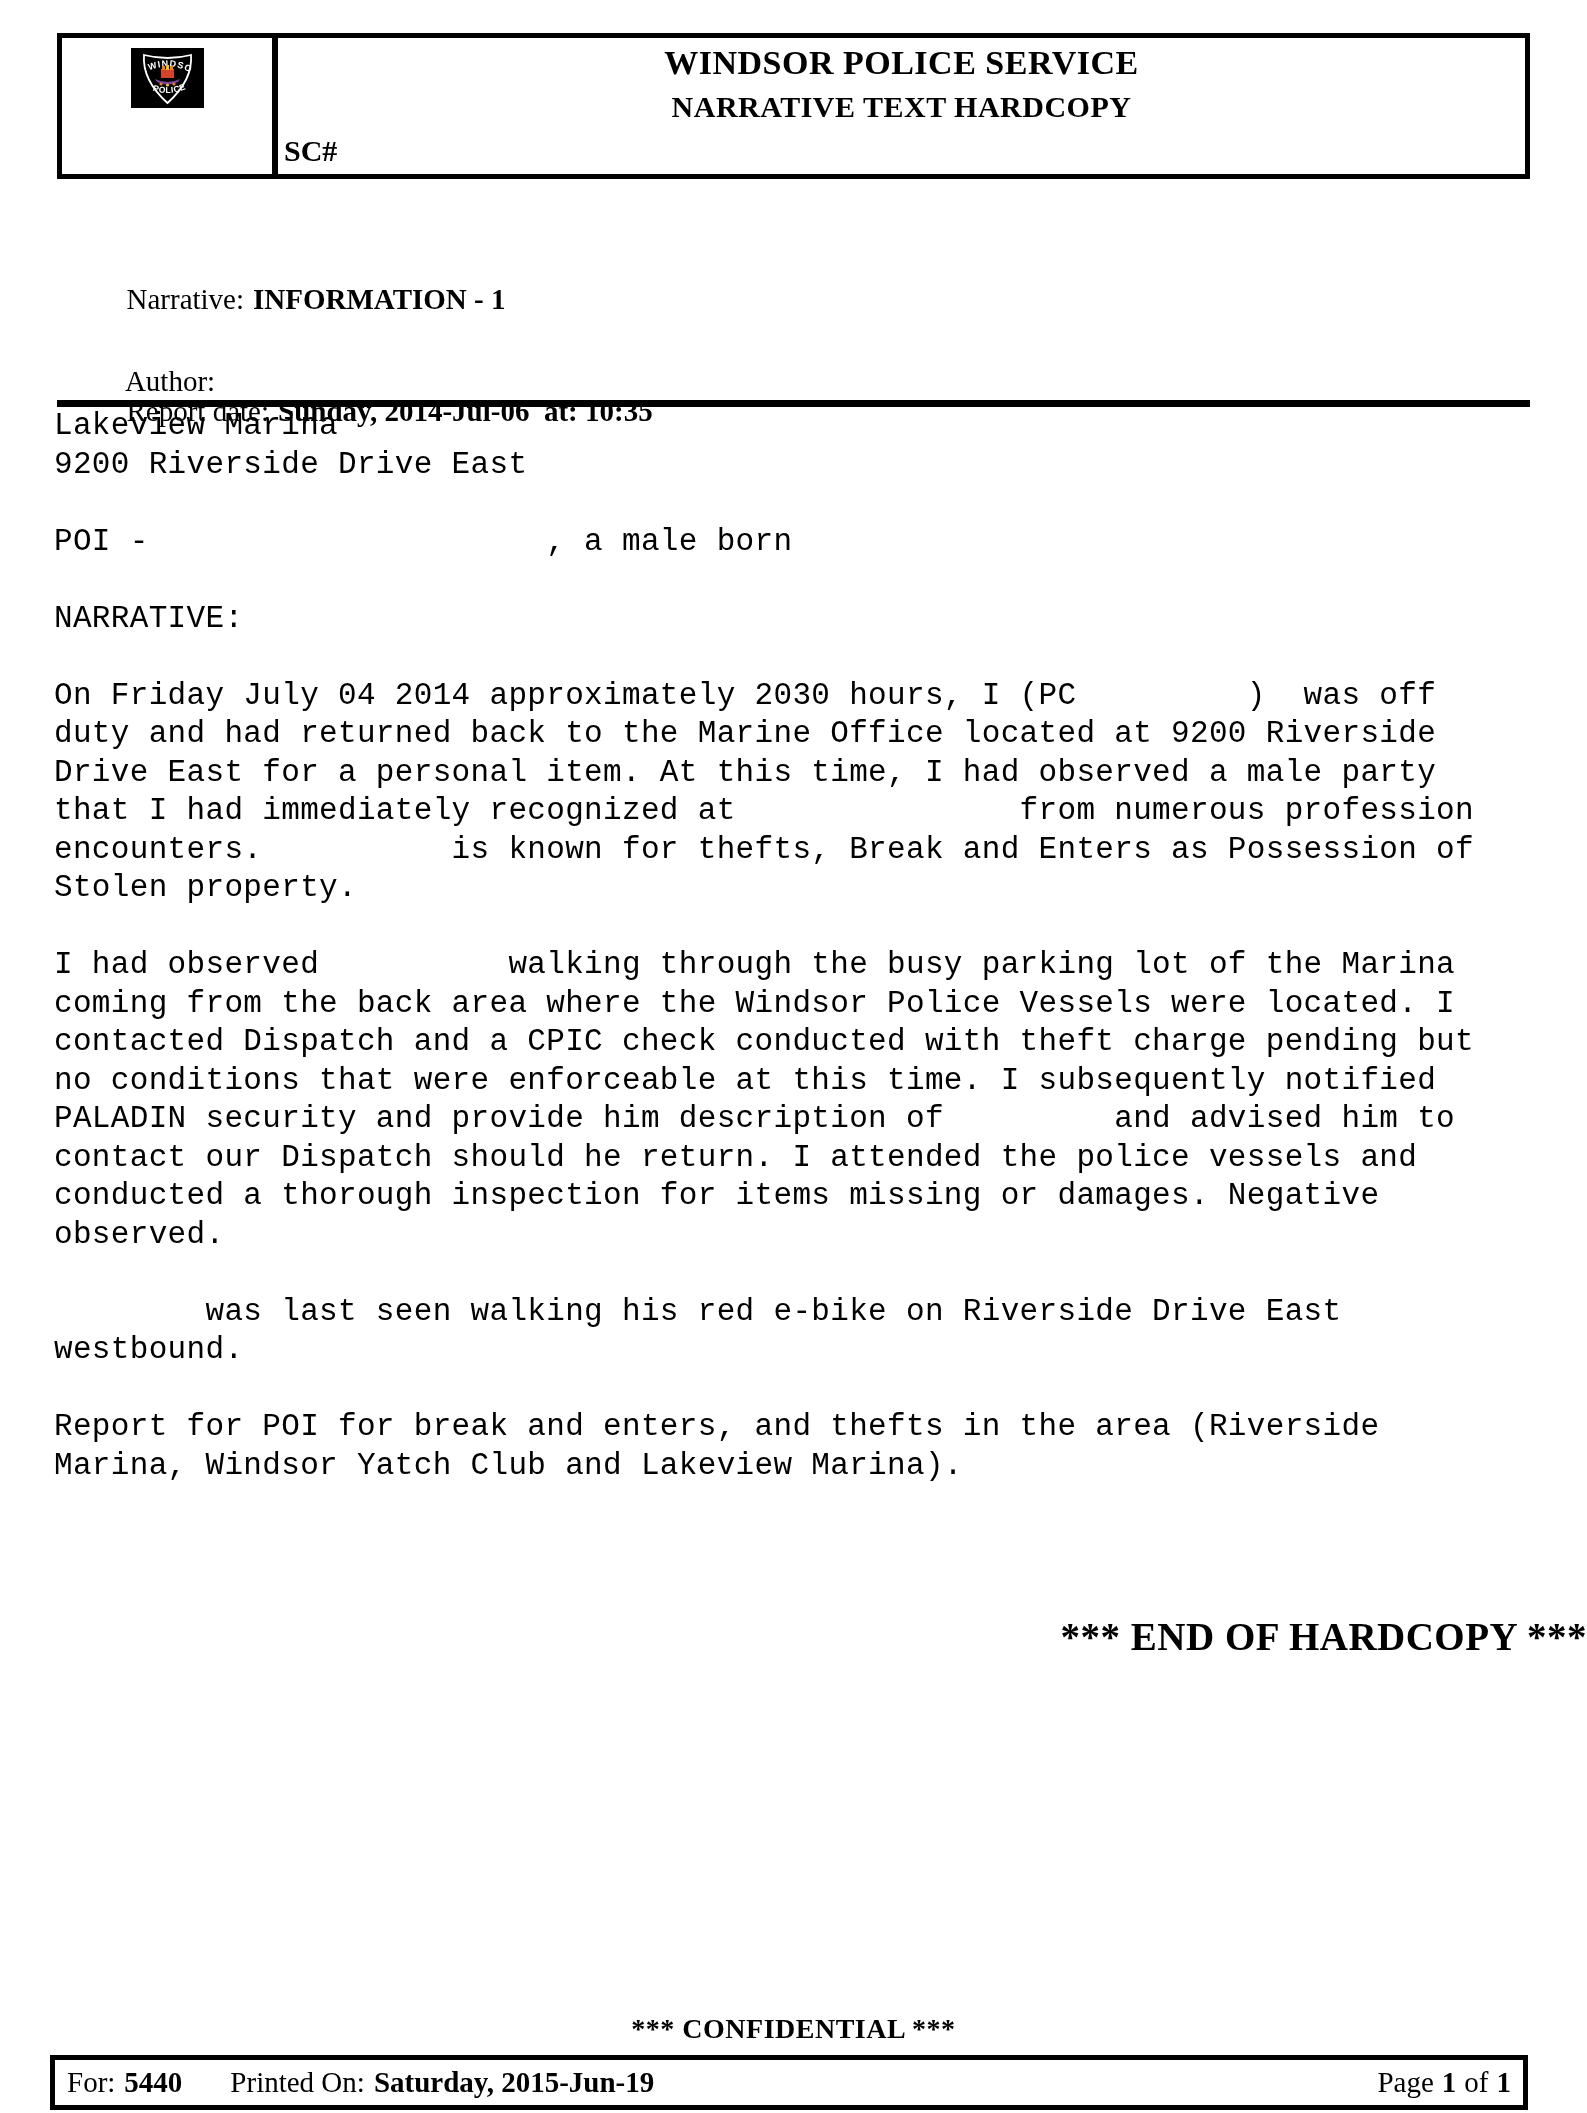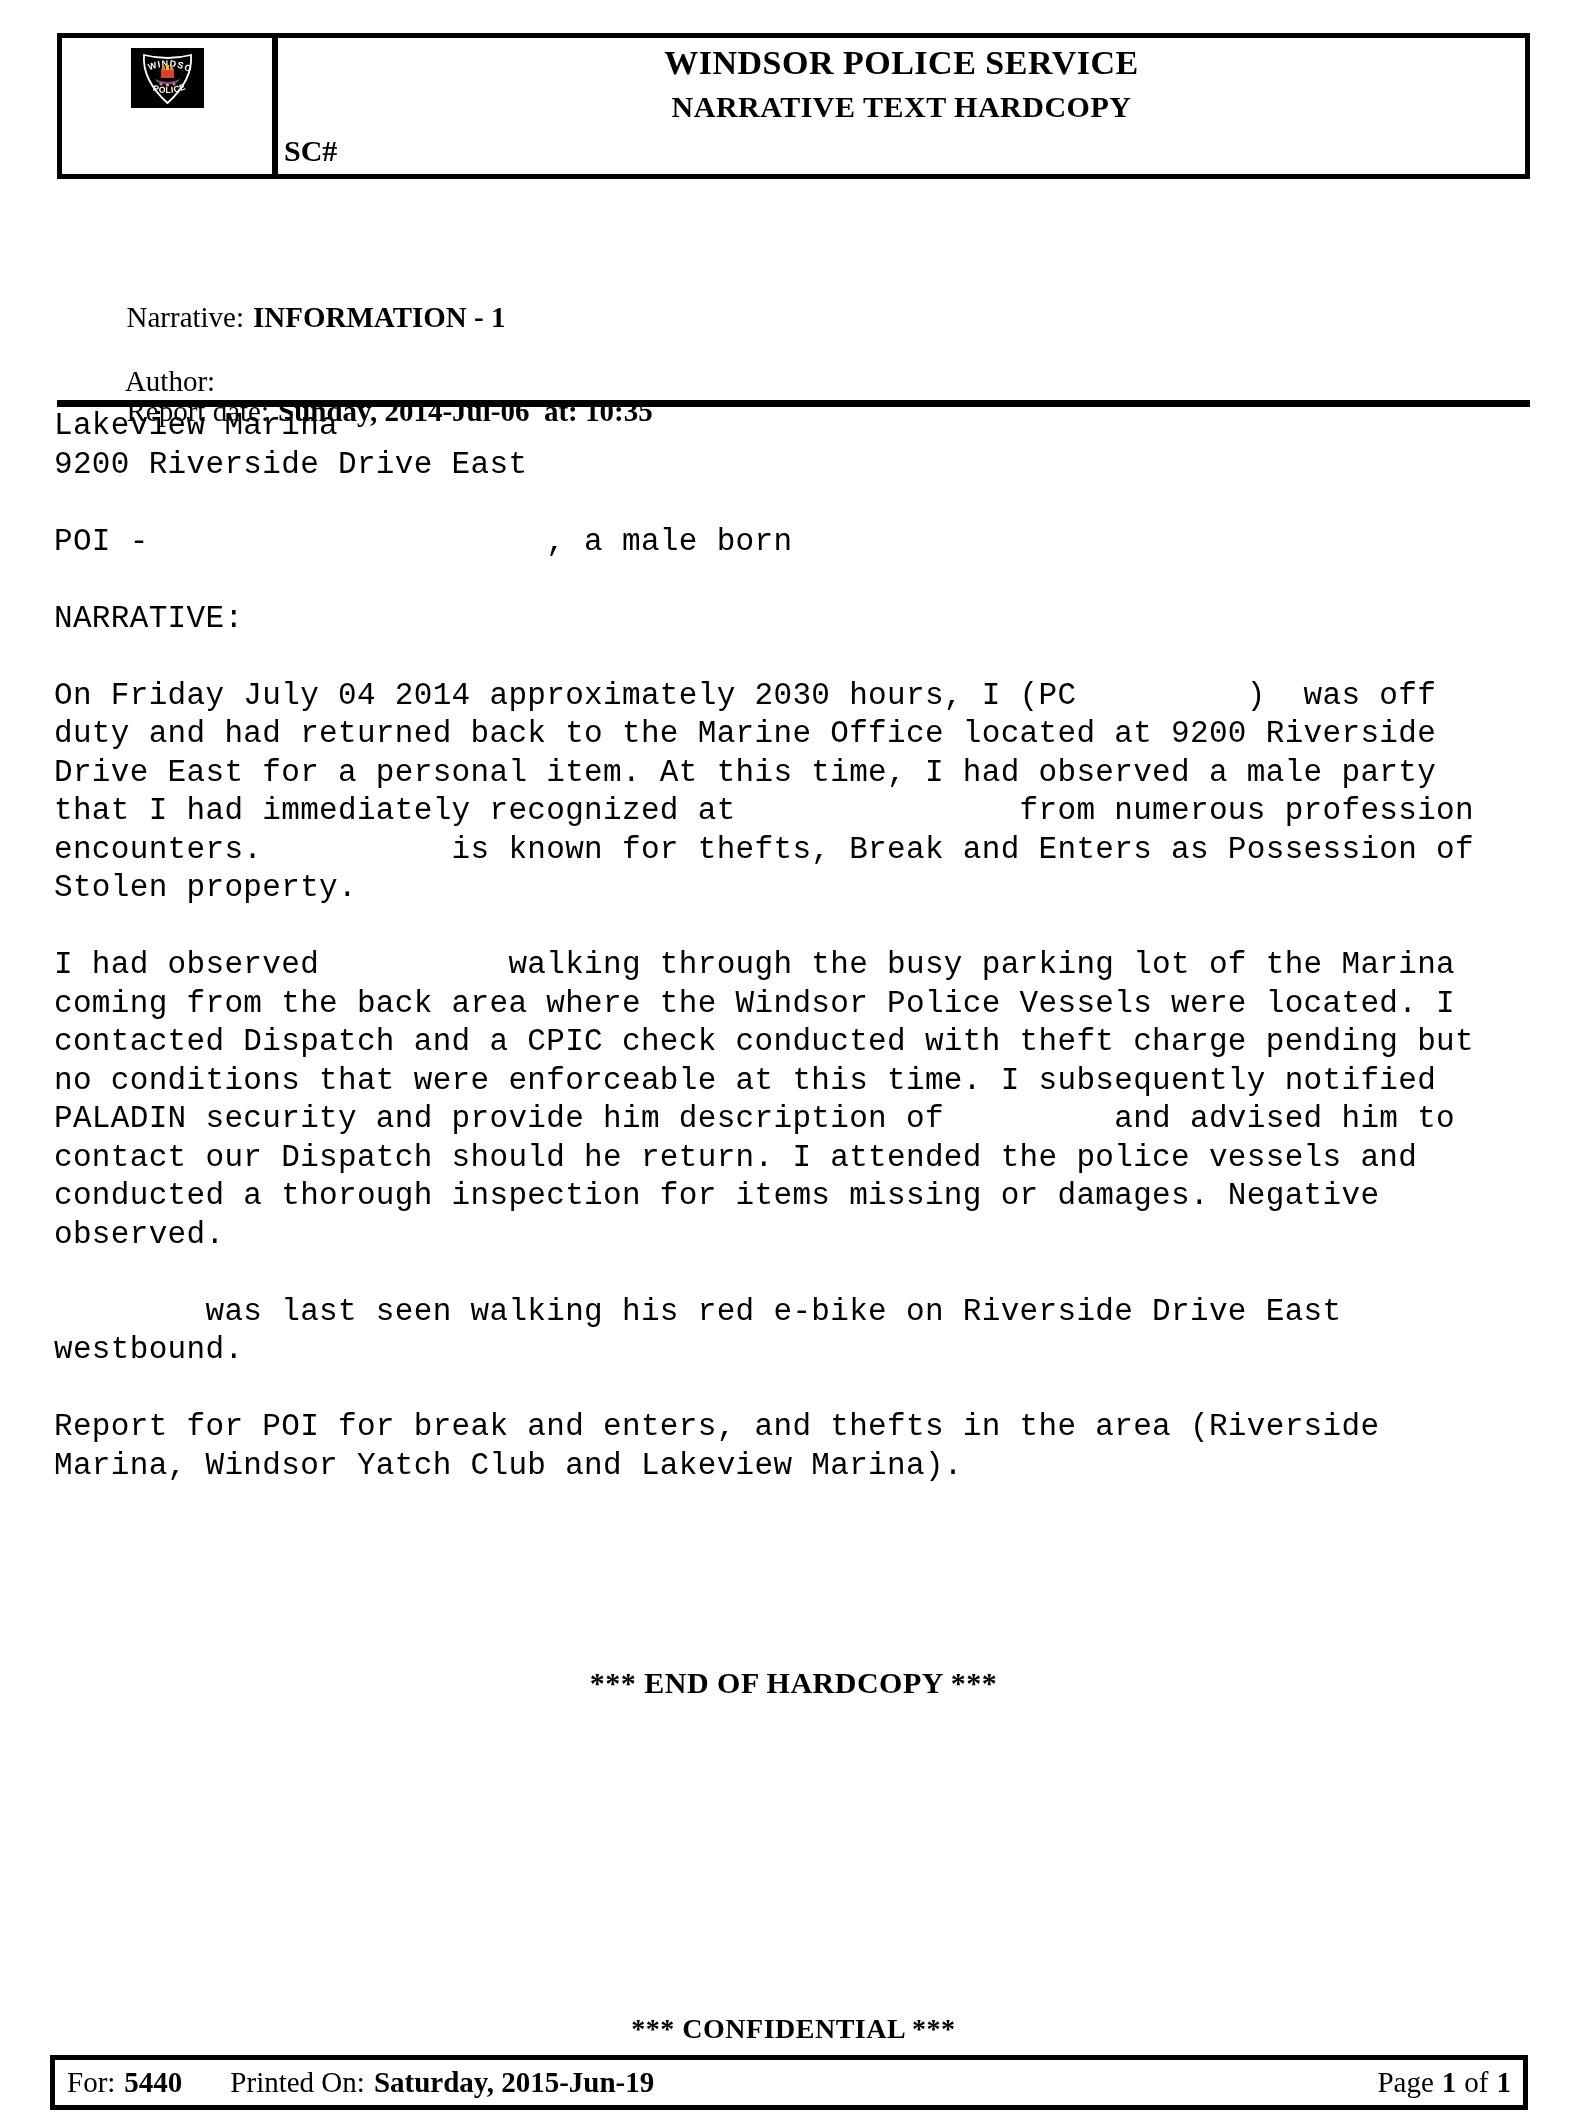--- a/index.html
+++ b/index.html
@@ -25,21 +25,21 @@
     font-size:30px; line-height:34px; font-weight:bold; margin-top:8px;
     letter-spacing:0.5px;
   }
   .sc-label {
     position:absolute; left:6px; bottom:6px;
     font-size:30px; font-weight:bold;
   }
 
   
   .meta-line { position:absolute; left:112px; font-size:29px; line-height:34px; white-space:pre; }
-  #narrative-line { top:266px; }
+  #narrative-line { top:248px; }
   #author-line    { top:330px;text-align:center; }
   #related-line   { top:360px; }
   .meta-label { margin-right:9px; }
   .meta-value { font-weight:bold; }
 
   .divider-rule {
     position:absolute; left:57px; top:400px; width:1473px; height:7px;
     background:#000;
   }
 
@@ -48,21 +48,21 @@
     position:absolute; left:54px; top:407px;
     font-family:"Liberation Mono", monospace;
     font-size:31px; line-height:38.5px; letter-spacing:0.33px;
     white-space:pre;
   }
 
   
   .center-marker {
     position:absolute; left:0; width:1587px; text-align:center; font-weight:bold;
   }
-  #end-marker { top:1666px; font-size:30px; letter-spacing:0.5px; }
+  #end-marker { top:1614px; font-size:39px; letter-spacing:0.5px;text-align:right; }
   #confidential-marker { top:2013px; font-size:28px; letter-spacing:0.5px; }
 
   
   .footer-bar {
     position:absolute; left:50px; top:2055px; width:1478px; height:55px;
     border:5px solid #000;
     display:flex; align-items:center; justify-content:space-between;
     padding:0 12px; font-size:29px; white-space:pre;
   }
   .footer-left  { display:flex; align-items:center; }

